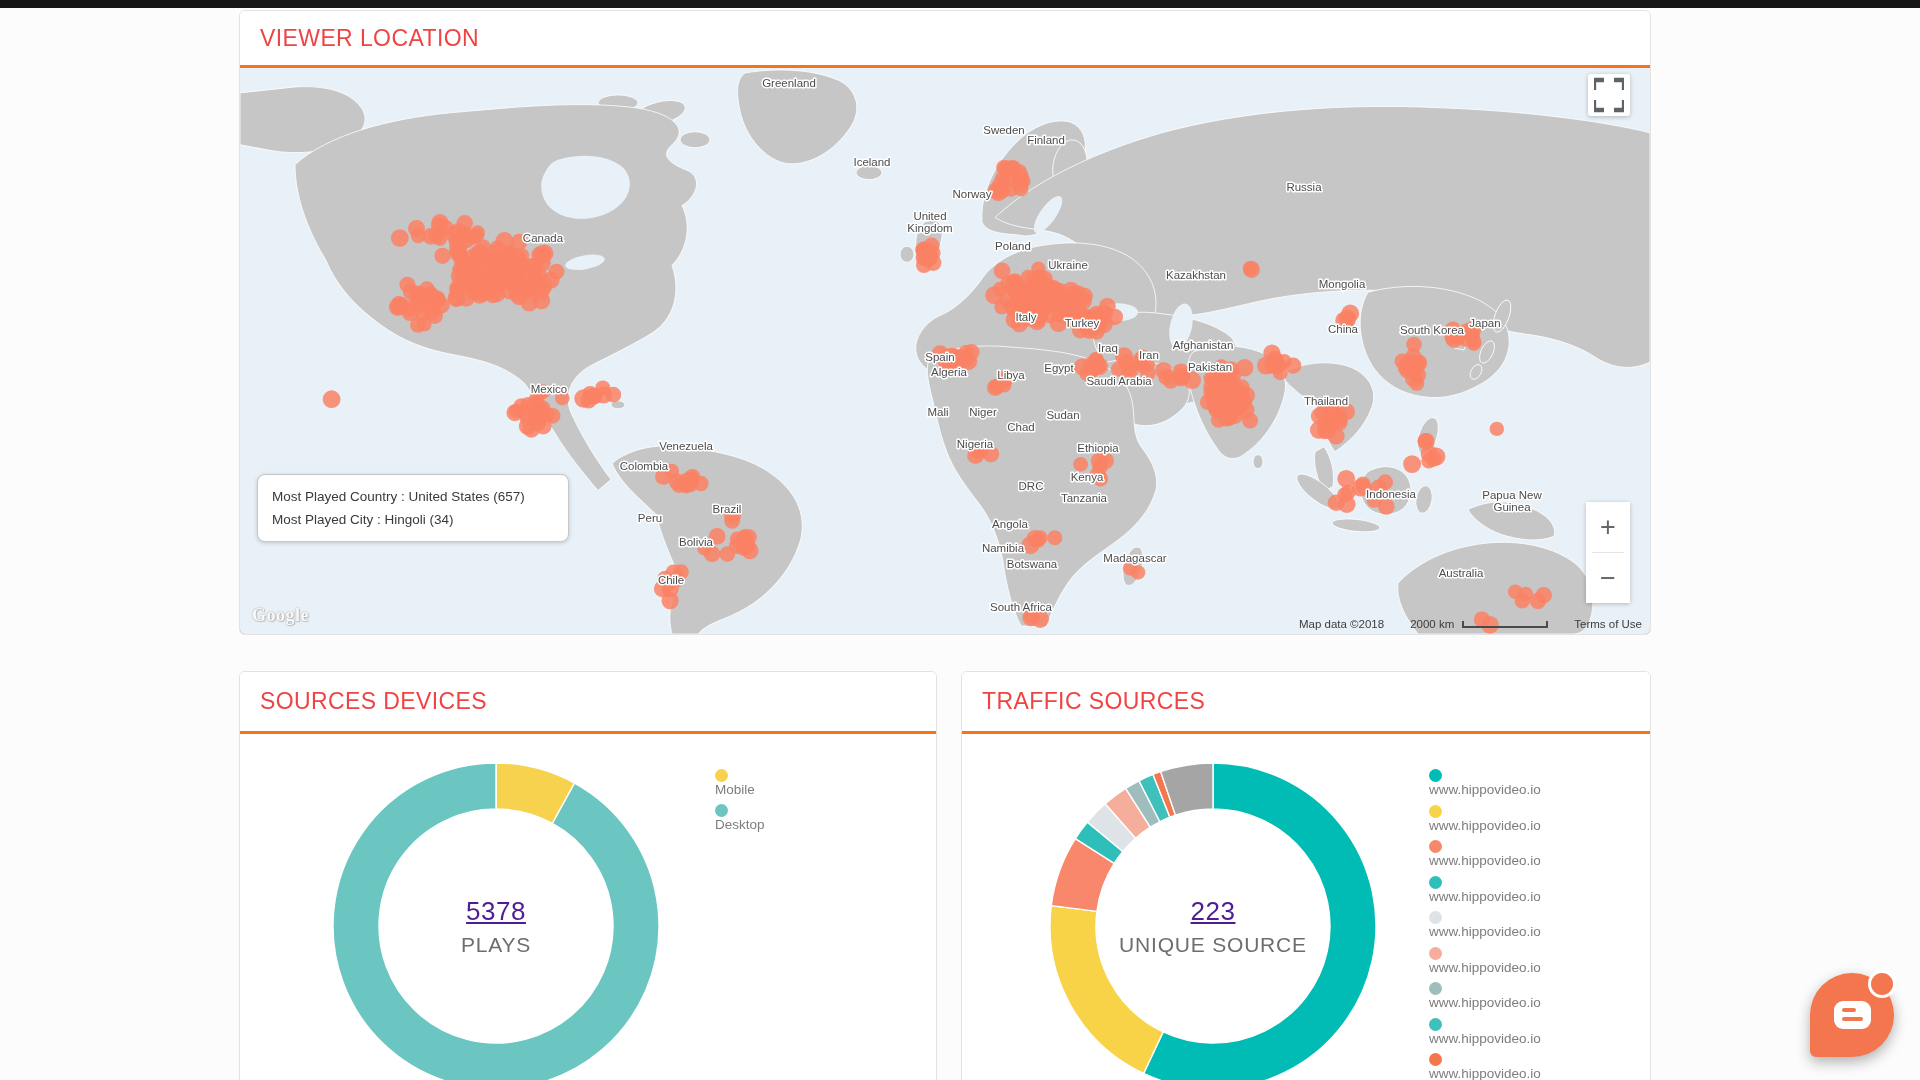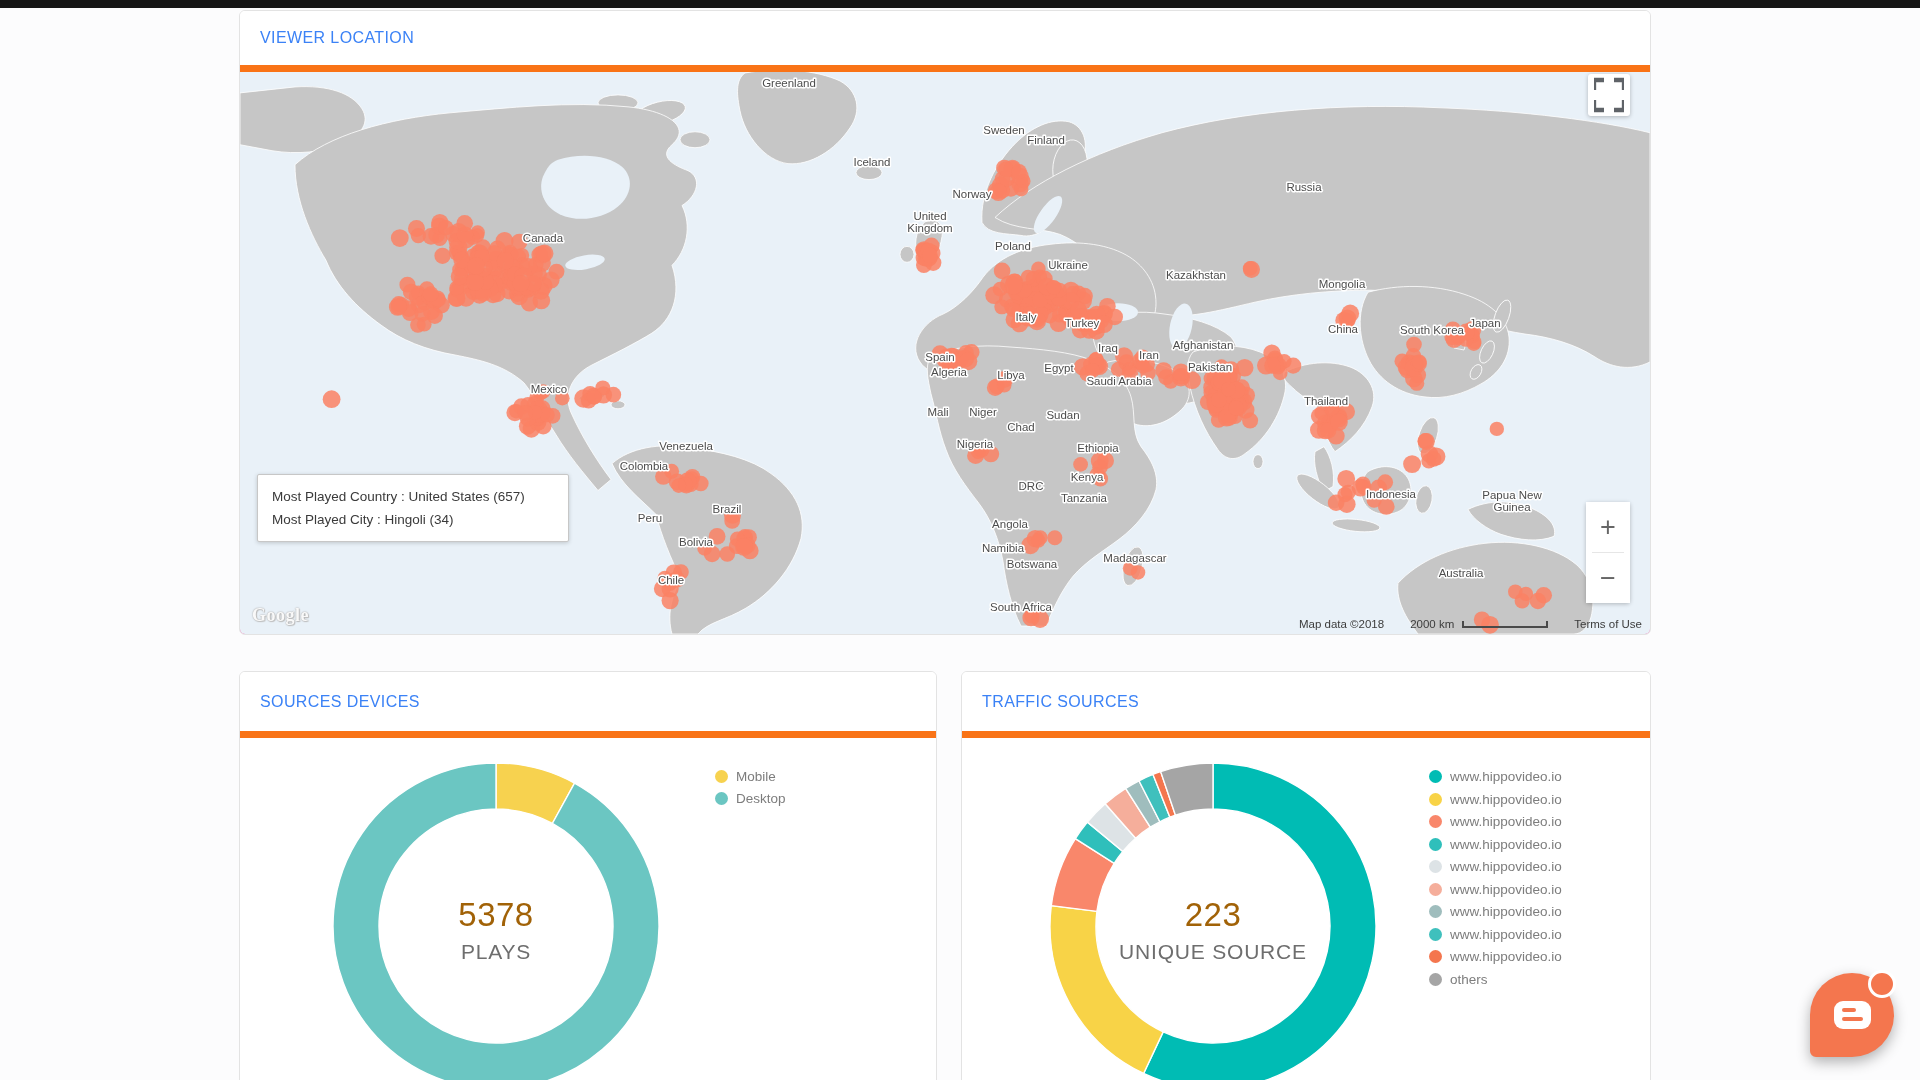--- a/index.html
+++ b/index.html
@@ -7,35 +7,35 @@
     width:1920px;height:1080px;position:relative;overflow:hidden;
     background:#fcfcfd;font-family:"Liberation Sans",sans-serif;
   }
   .topbar{position:absolute;left:0;top:0;width:1920px;height:8px;background:#161616;}
   .panel{
     position:absolute;background:#fff;border:1px solid #e3e3e3;border-radius:6px;
     box-sizing:border-box;overflow:hidden;
   }
   .panel-header{
     height:54px;display:flex;align-items:center;padding:0 20px;
-    font-size:16px;color:#3b82f6;letter-spacing:.4px;border-bottom:7px solid #f97316;
+    font-size:23px;color:#ef4444;letter-spacing:.4px;border-bottom:3px solid #f97316;
     background:#fff;position:relative;z-index:5;
   }
   .panel-header.tall{height:59px;}
   
   #panel-map{left:239px;top:10px;width:1412px;height:625px;}
   .map-wrap{position:absolute;left:0;top:54px;right:0;bottom:0;background:#ec4899;}
   .map-wrap svg{display:block;width:100%;height:100%;}
   .maplabel{
     font-family:"Liberation Sans",sans-serif;font-size:11.5px;fill:#4c4c4c;
     text-anchor:middle;stroke:#ffffff;stroke-width:3px;paint-order:stroke;stroke-linejoin:round;
   }
   .infobox{
     position:absolute;left:17px;bottom:92px;width:312px;box-sizing:border-box;
-    background:#fff;border:1px solid #c7c7c7;border-radius:2px;
+    background:#fff;border:1px solid #c7c7c7;border-radius:8px;
     box-shadow:0 1px 4px rgba(0,0,0,.18);padding:10px 14px;z-index:6;
   }
   .infobox div{font-size:13.5px;color:#3a3a3a;line-height:23px;white-space:nowrap;}
   .map-btn{
     position:absolute;background:#fff;border:none;border-radius:3px;
     box-shadow:0 1px 4px rgba(0,0,0,.25);cursor:pointer;z-index:6;
   }
   #fullscreen-btn{right:20px;top:9px;width:42px;height:42px;display:flex;align-items:center;justify-content:center;}
   #zoom-ctl{right:20px;top:437px;width:44px;height:101px;display:flex;flex-direction:column;z-index:6;
     background:#fff;border-radius:3px;box-shadow:0 1px 4px rgba(0,0,0,.25);position:absolute;}
@@ -54,24 +54,24 @@
     position:absolute;left:12px;bottom:8px;font-size:18px;font-weight:bold;letter-spacing:.5px;
     color:rgba(255,255,255,.92);text-shadow:0 0 1px #ababab,0 0 2px #b5b5b5,1px 1px 1px #c2c2c2;z-index:6;cursor:pointer;font-family:Liberation Serif, serif;
   }
   
   #panel-devices{left:239px;top:671px;width:698px;height:430px;}
   #panel-traffic{left:961px;top:671px;width:690px;height:430px;}
   .donut-svg{position:absolute;}
   .donut-center{
     position:absolute;text-align:center;z-index:3;pointer-events:none;
   }
-  .donut-center .val{font-size:33px;color:#a16207;letter-spacing:.5px;}
+  .donut-center .val{font-size:26px;color:#4c1d95;letter-spacing:.5px;text-decoration:underline;}
   .donut-center .lbl{font-size:21px;color:#6e6e6e;letter-spacing:.8px;margin-top:6px;}
   .legend{position:absolute;z-index:4;}
-  .legend-item{display:flex;align-items:center;margin-bottom:7px;cursor:pointer;}
+  .legend-item{display:flex;align-items:flex-start;margin-bottom:7px;cursor:pointer;flex-direction:column;}
   .legend-item .sw{width:13px;height:13px;border-radius:50%;margin-right:8px;flex:0 0 13px;}
   .legend-item .tx{font-size:13.5px;color:#7d7d7d;white-space:nowrap;}
   .legend.tight .legend-item{margin-bottom:7.5px;}
   
   #chat-widget{
     position:absolute;left:1810px;top:973px;width:84px;height:84px;border:none;cursor:pointer;
     background:#f4764e;border-radius:50% 50% 50% 6px;
     box-shadow:0 5px 14px rgba(0,0,0,.3);z-index:20;
   }
   .chat-bubble{

